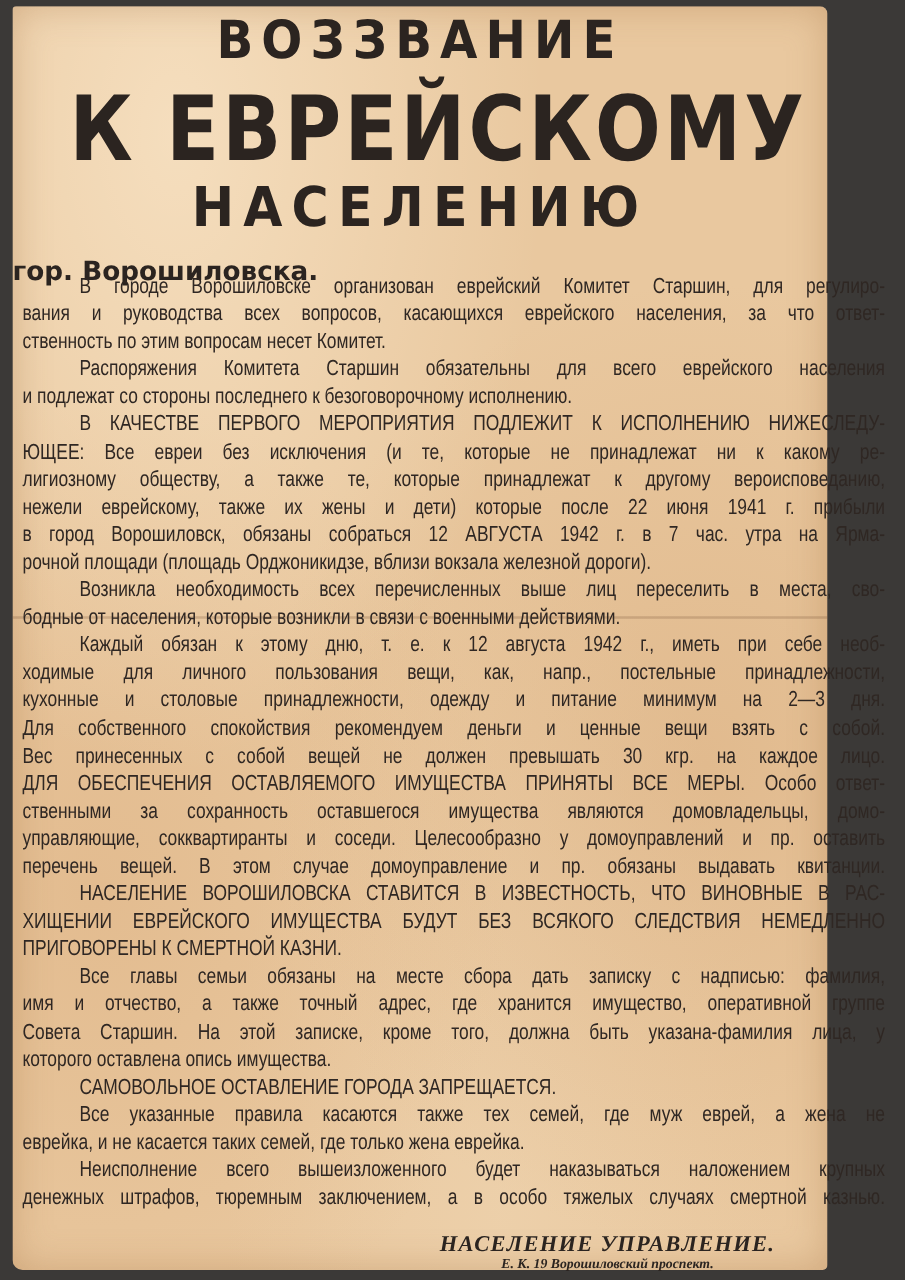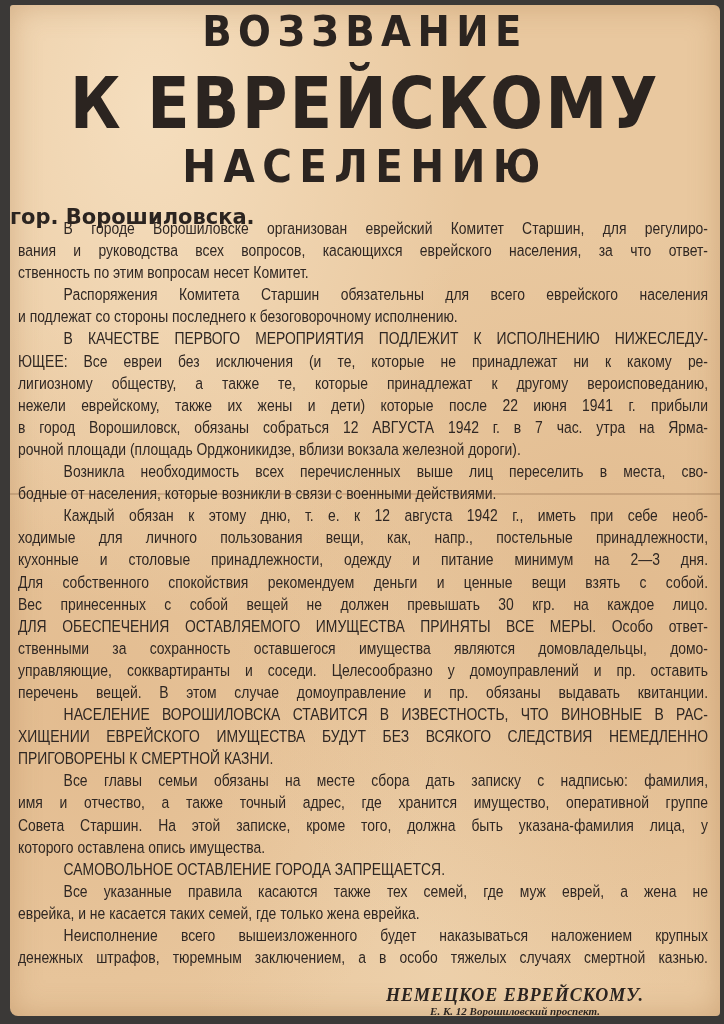--- a/index.html
+++ b/index.html
@@ -2,21 +2,21 @@
 <html><head>
   <meta charset="utf-8">
   <style>
     html, body { margin: 0; padding: 0; }
     body {
       width: 724px; height: 1024px; overflow: hidden;
       background: #3b3937;
       position: relative;
     }
     .paper {
-      position: absolute; left: 10px; top: 5px; width: 710px; height: 1011px;
+      position: absolute; left: 10px; top: 5px; width: 652px; height: 1011px;
       background:
         radial-gradient(ellipse at 20% 10%, rgba(255,240,215,0.55), rgba(255,240,215,0) 40%),
         radial-gradient(ellipse at 85% 60%, rgba(210,160,110,0.35), rgba(210,160,110,0) 45%),
         radial-gradient(ellipse at 10% 70%, rgba(215,165,115,0.35), rgba(215,165,115,0) 40%),
         radial-gradient(ellipse at 60% 95%, rgba(240,215,180,0.5), rgba(240,215,180,0) 40%),
         #e9c89f;
       border-radius: 3px 6px 4px 8px;
       box-shadow: inset 0 0 30px rgba(160,110,60,0.35);
       color: #2d2521;
     }
@@ -101,15 +101,15 @@
     <span class="line">имя и отчество, а также точный адрес, где хранится имущество, оперативной группе</span>
     <span class="line">Совета Старшин. На этой записке, кроме того, должна быть указана-фамилия лица, у</span>
     <span class="line last">которого оставлена опись имущества.</span>
     <span class="line indent last">САМОВОЛЬНОЕ ОСТАВЛЕНИЕ ГОРОДА ЗАПРЕЩАЕТСЯ.</span>
     <span class="line indent">Все указанные правила касаются также тех семей, где муж еврей, а жена не</span>
     <span class="line last">еврейка, и не касается таких семей, где только жена еврейка.</span>
     <span class="line indent">Неисполнение всего вышеизложенного будет наказываться наложением крупных</span>
     <span class="line">денежных штрафов, тюремным заключением, а в особо тяжелых случаях смертной казнью.</span>
   </div>
 
-  <div class="sig sig1">НЕМЕЦКОЕ ЕВРЕЙСКОМУ.</div>
-  <div class="sig sig2">Е. К. 12 Ворошиловский проспект.</div>
+  <div class="sig sig1">НАСЕЛЕНИЕ УПРАВЛЕНИЕ.</div>
+  <div class="sig sig2">Е. К. 19 Ворошиловский проспект.</div>
 </div>
 
 </body></html>

